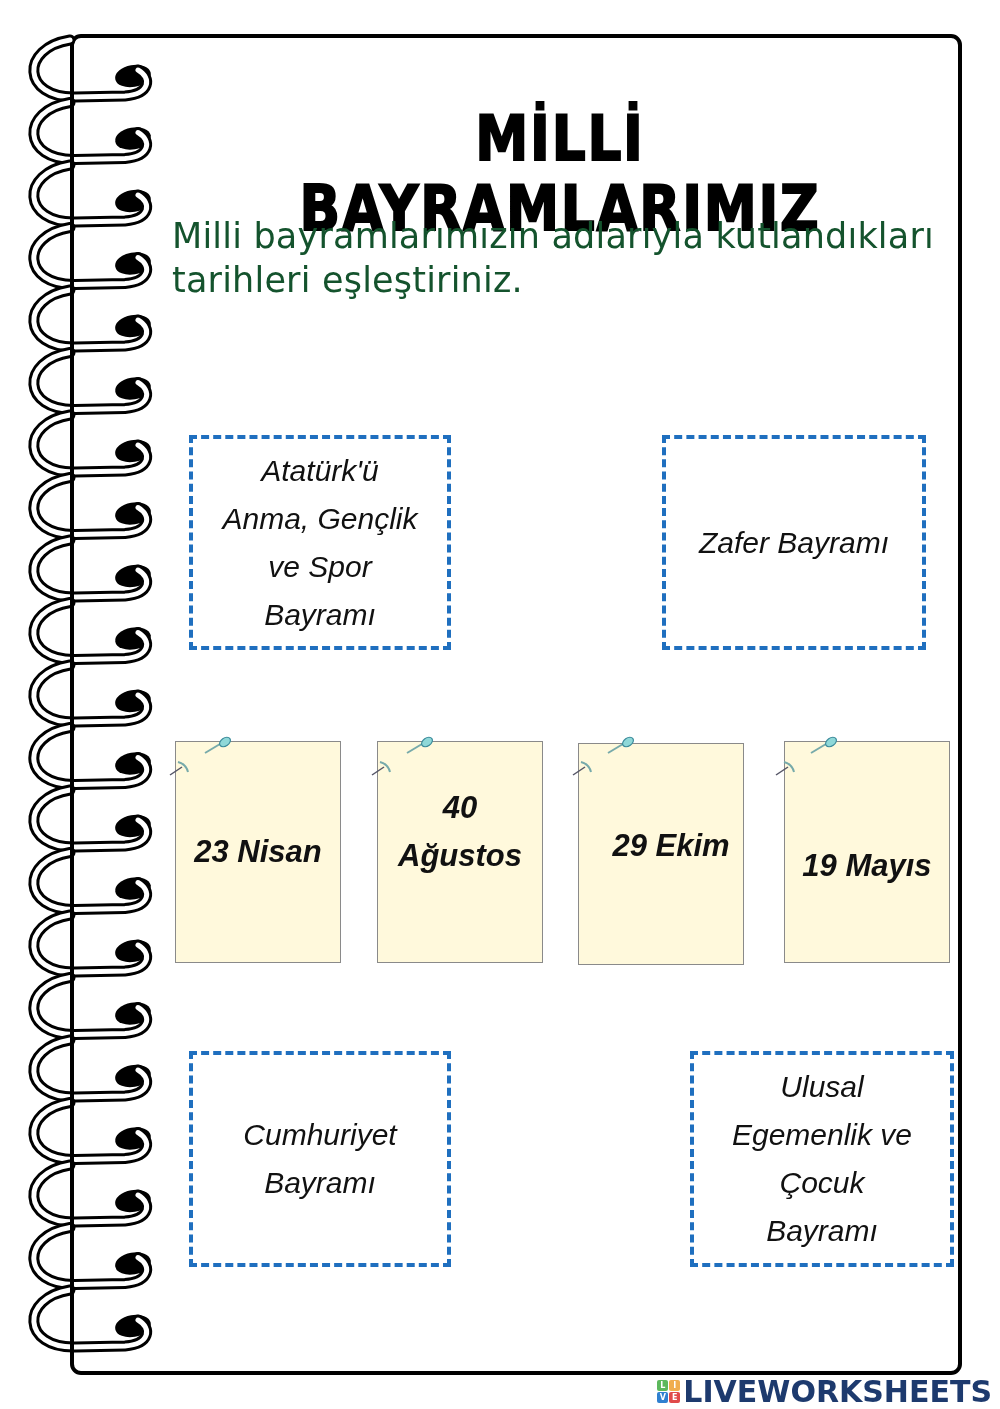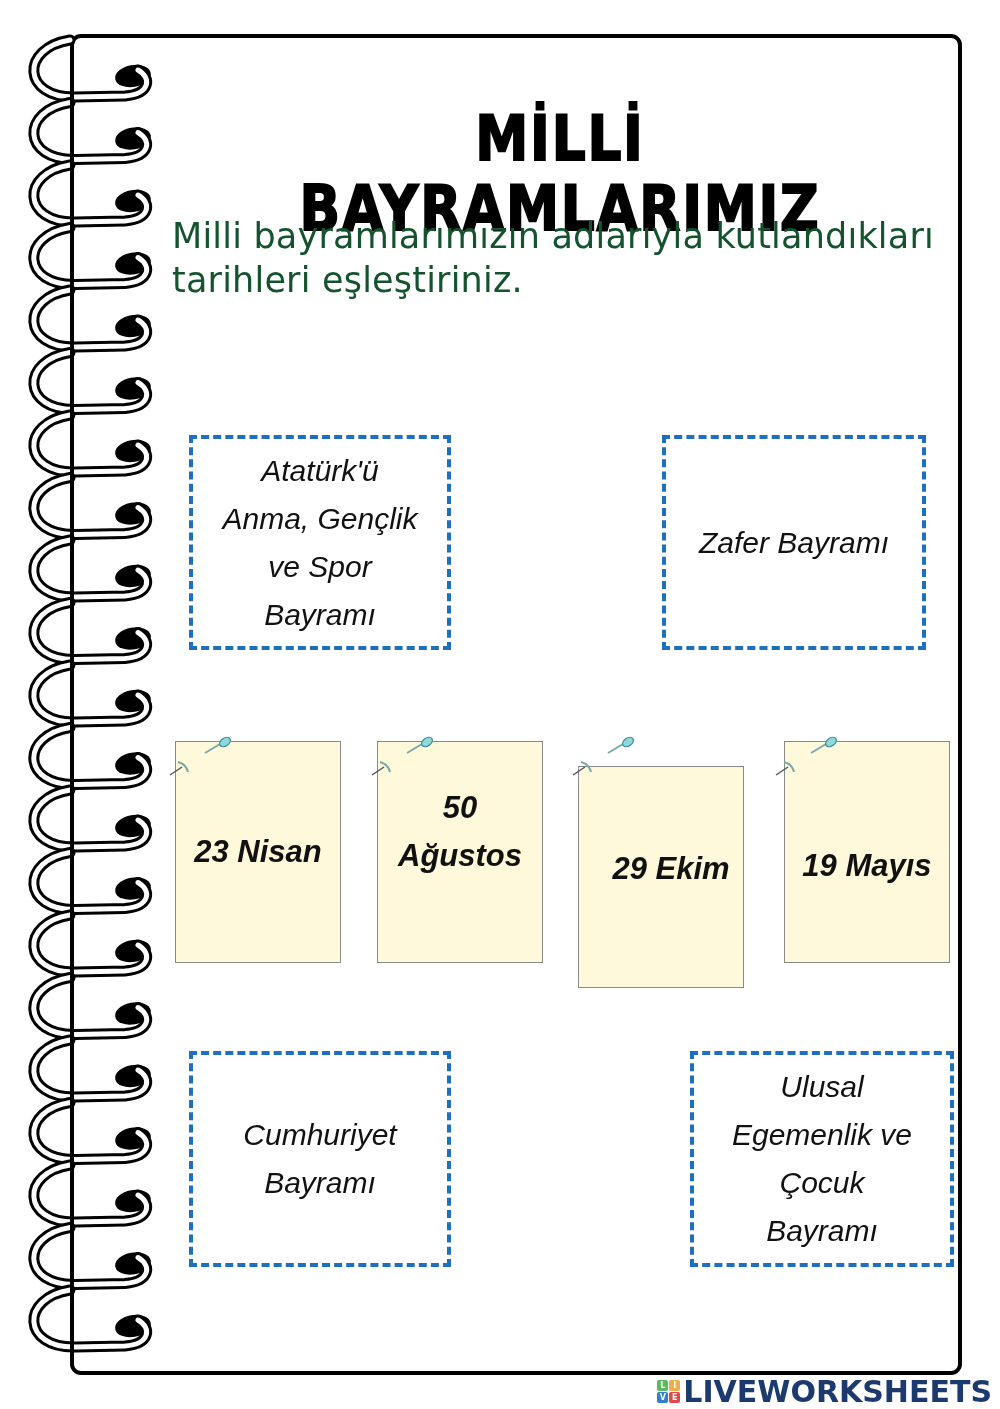--- a/index.html
+++ b/index.html
@@ -110,24 +110,24 @@
   <span>Ulusal
 Egemenlik ve
 Çocuk
 Bayramı</span>
 </div>
 
 <div class="note" style="left:175px; top:741px;">
   <span>23 Nisan</span>
 </div>
 <div class="note" style="left:377px; top:741px;">
-  <span style="position:relative; top:-20px;">50
+  <span style="position:relative; top:-20px;">40
 Ağustos</span>
 </div>
-<div class="note" style="left:578px; top:766px;padding-left:20px;">
+<div class="note" style="left:578px; top:743px;padding-left:20px;">
   <span style="position:relative; top:-8px;">29 Ekim</span>
 </div>
 <div class="note" style="left:784px; top:741px;">
   <span style="position:relative; top:14px;">19 Mayıs</span>
 </div>
 
 <svg class="pin" style="left:168px; top:730px;" width="240" height="50">
   <g id="pinset">
     <line x1="37" y1="23" x2="52" y2="14" stroke="#7aa" stroke-width="2"></line>
     <ellipse cx="57" cy="12" rx="6" ry="4" fill="#8fd8d8" stroke="#3a8a9a" stroke-width="1.2" transform="rotate(-35 57 12)"></ellipse>

